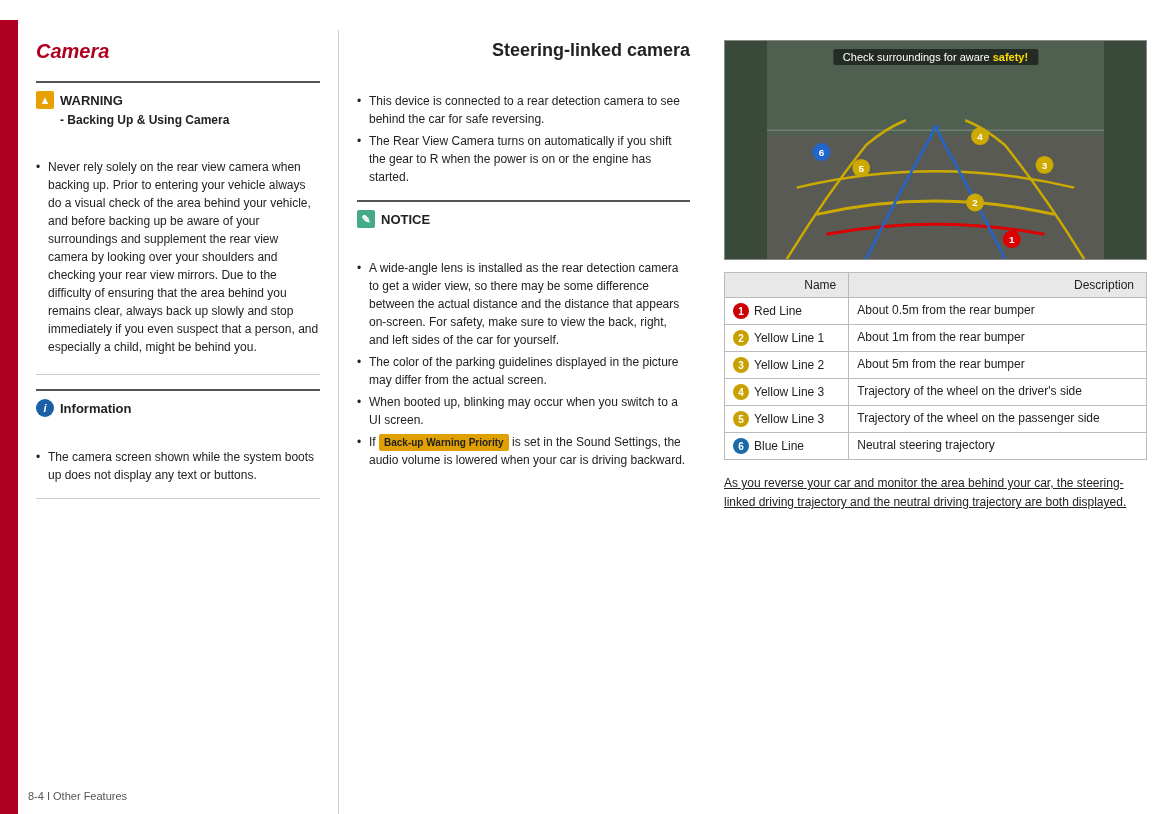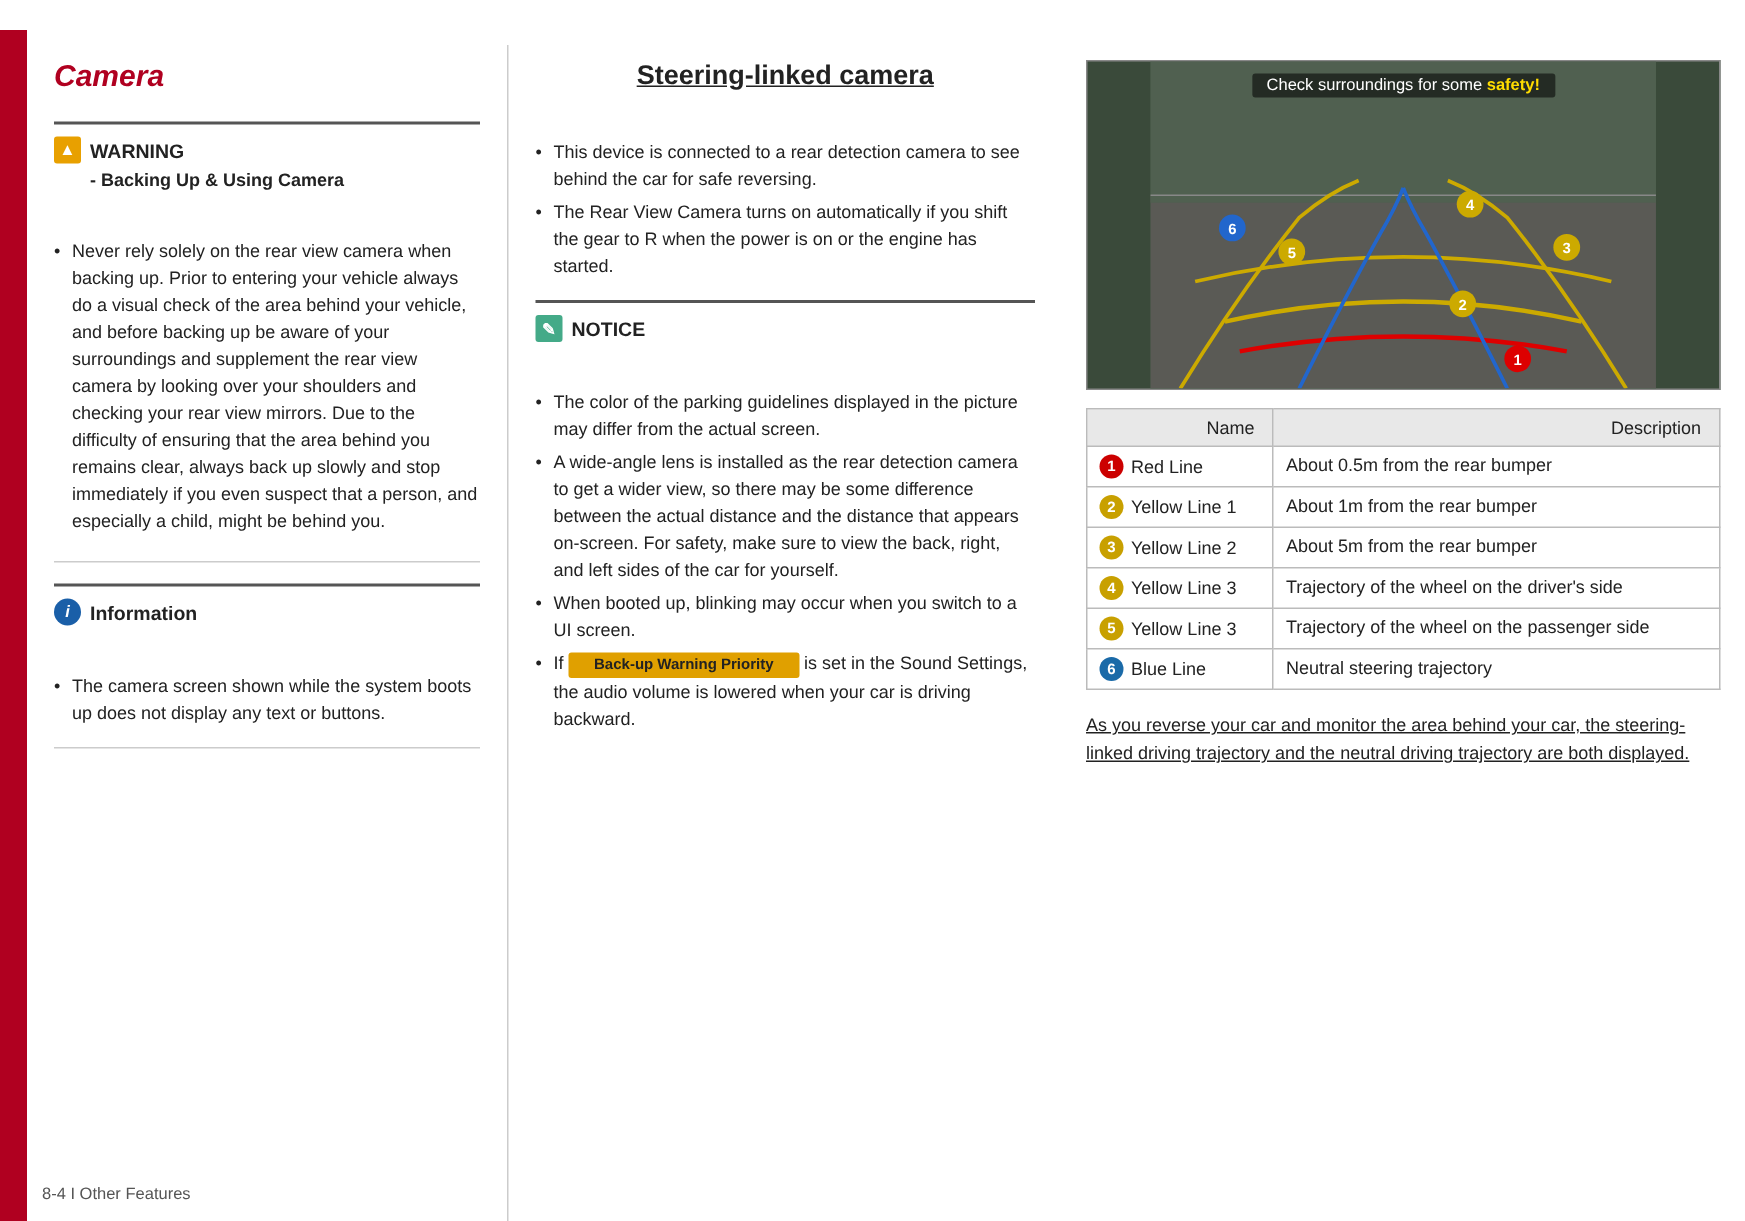--- a/index.html
+++ b/index.html
@@ -144,22 +144,21 @@
     .middle-column {
       width: 370px;
       padding: 10px 18px 10px 18px;
       flex-shrink: 0;
       border-left: 1px solid #ccc;
     }
 
     .steering-title {
       font-size: 18px;
       font-weight: bold;
-      text-decoration: underline;
-      text-align: center;
+      text-align: right;
       margin-bottom: 14px;
     }
 
     .notice-box {
       border-top: 2px solid #555;
       padding-top: 8px;
       margin-top: 14px;
     }
 
     .notice-header {
@@ -183,21 +182,21 @@
       border-radius: 2px;
       margin-right: 6px;
       flex-shrink: 0;
     }
 
     .backup-badge {
       display: inline-block;
       background: #e0a000;
       color: #222;
       font-size: 10px;
-      padding: 1px 17px;
+      padding: 1px 5px;
       border-radius: 2px;
       font-weight: bold;
     }
 
     
     .right-column {
       flex: 1;
       padding: 10px 16px 10px 16px;
     }
 
@@ -341,22 +340,22 @@
         <li>This device is connected to a rear detection camera to see behind the car for safe reversing.</li>
         <li>The Rear View Camera turns on automatically if you shift the gear to R when the power is on or the engine has started.</li>
       </ul>
 
       <div class="notice-box">
         <div class="notice-header">
           <span class="notice-icon">✎</span>
           <span>NOTICE</span>
         </div>
         <ul class="bullet-list">
+          <li>A wide-angle lens is installed as the rear detection camera to get a wider view, so there may be some difference between the actual distance and the distance that appears on-screen. For safety, make sure to view the back, right, and left sides of the car for yourself.</li>
           <li>The color of the parking guidelines displayed in the picture may differ from the actual screen.</li>
-          <li>A wide-angle lens is installed as the rear detection camera to get a wider view, so there may be some difference between the actual distance and the distance that appears on-screen. For safety, make sure to view the back, right, and left sides of the car for yourself.</li>
           <li>When booted up, blinking may occur when you switch to a UI screen.</li>
           <li>If <span class="backup-badge">Back-up Warning Priority</span> is set in the Sound Settings, the audio volume is lowered when your car is driving backward.</li>
         </ul>
       </div>
     </div>
 
     <div class="right-column">
 
       <div class="camera-image-area">
         <svg class="cam-svg" viewBox="0 0 340 220" xmlns="http://www.w3.org/2000/svg">
@@ -395,21 +394,21 @@
           <text x="215" y="100" text-anchor="middle" fill="white" font-size="10" font-weight="bold">4</text>
 
           <circle cx="95" cy="128" r="9" fill="#ccaa00"></circle>
           <text x="95" y="132" text-anchor="middle" fill="white" font-size="10" font-weight="bold">5</text>
 
           <circle cx="55" cy="112" r="9" fill="#2266cc"></circle>
           <text x="55" y="116" text-anchor="middle" fill="white" font-size="10" font-weight="bold">6</text>
         </svg>
 
         <div class="safety-banner">
-          <span>Check surroundings for some </span><span class="safety-highlight">safety!</span>
+          <span>Check surroundings for aware </span><span class="safety-highlight">safety!</span>
         </div>
       </div>
 
       <table class="info-table">
         <thead>
           <tr>
             <th>Name</th>
             <th>Description</th>
           </tr>
         </thead>

